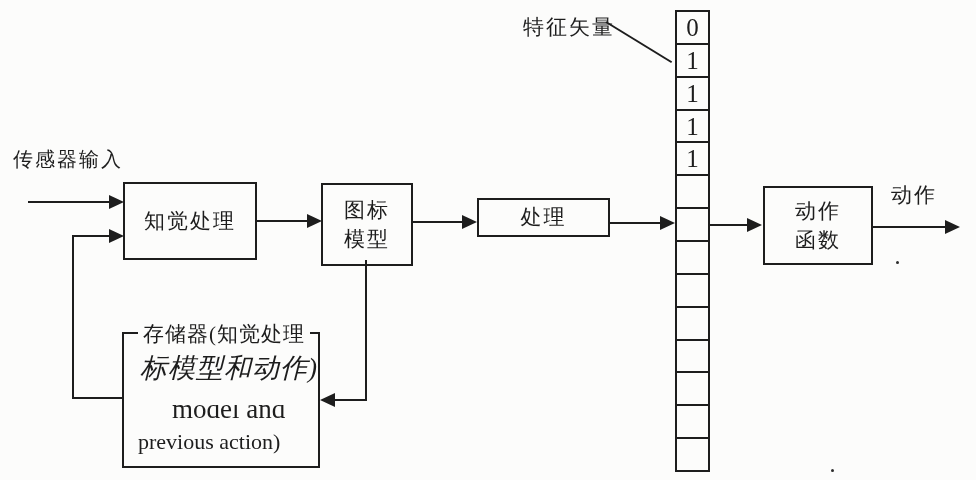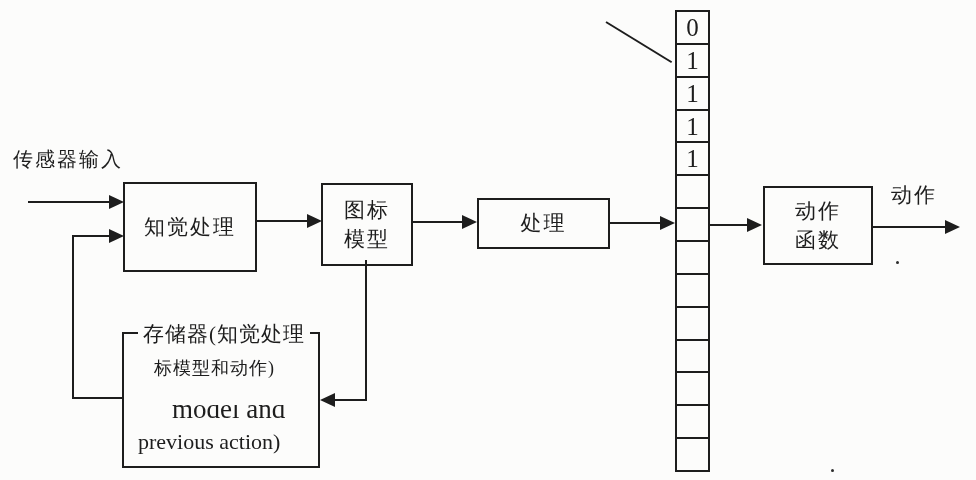--- a/index.html
+++ b/index.html
@@ -91,25 +91,26 @@
     left: 14px; top: -13px;
     background: var(--background);
     padding: 0 5px;
     font-size: 21px;
     line-height: 26px;
     letter-spacing: 1px;
     white-space: nowrap;
   }
   #memory-box .cn-line2 {
     position: absolute;
-    left: 30px; top: 21px;
-    font-size: 18px;
+    left: 16px; top: 21px;
+    font-size: 27px;
     line-height: 26px;
     letter-spacing: 1px;
     white-space: nowrap;
+    font-style: italic;
   }
   #memory-box .en-clip {
     position: absolute;
     left: 16px; top: 71px;
     height: 20px;
     overflow: hidden;
   }
   #memory-box .en-clip span {
     display: block;
     margin-top: -11px;
@@ -131,49 +132,50 @@
     border-radius: 50%;
   }
 </style>
 </head>
 <body>
 
 <div id="canvas">
 
   <div class="lbl" style="left:13px; top:146px; font-size:20px;">传感器输入</div>
 
+  <div class="lbl" style="left:523px; top:13px;">特征矢量</div>
 
   <div class="lbl" style="left:891px; top:181px;">动作</div>
 
   <div class="diag" style="left:606px; top:21px; width:77px; transform:rotate(31.5deg);"></div>
 
   <div class="hline" style="left:28px; top:201px; width:82px;"></div>
   <div class="ah-r" style="left:109px; top:195px;"></div>
 
   <div class="hline" style="left:73px; top:235px; width:37px;"></div>
   <div class="ah-r" style="left:109px; top:229px;"></div>
   <div class="vline" style="left:72px; top:235px; height:164px;"></div>
   <div class="hline" style="left:72px; top:397px; width:50px;"></div>
 
-  <div class="box" style="left:123px; top:182px; width:134px; height:90px;">
+  <div class="box" style="left:123px; top:182px; width:134px; height:78px;">
     <div>知觉处理</div>
   </div>
 
   <div class="hline" style="left:255px; top:220px; width:54px;"></div>
   <div class="ah-r" style="left:307px; top:214px;"></div>
 
   <div class="box" style="left:321px; top:183px; width:92px; height:83px;">
     <div>图标</div>
     <div>模型</div>
   </div>
 
   <div class="hline" style="left:411px; top:221px; width:52px;"></div>
   <div class="ah-r" style="left:462px; top:215px;"></div>
 
-  <div class="box" style="left:477px; top:198px; width:133px; height:51px;">
+  <div class="box" style="left:477px; top:198px; width:133px; height:39px;">
     <div>处理</div>
   </div>
 
   <div class="hline" style="left:609px; top:222px; width:52px;"></div>
   <div class="ah-r" style="left:660px; top:216px;"></div>
 
   <div class="vec">
     <div class="cell">0</div>
     <div class="cell">1</div>
     <div class="cell">1</div>

